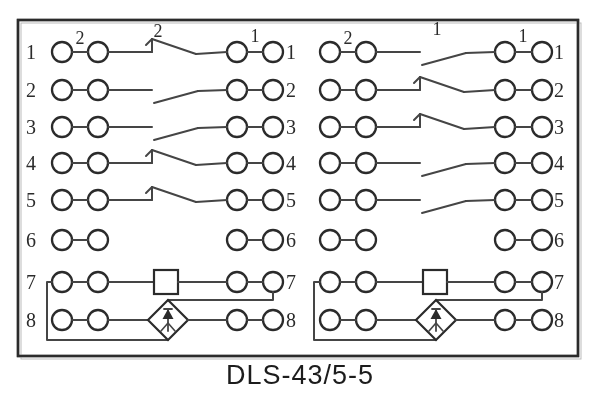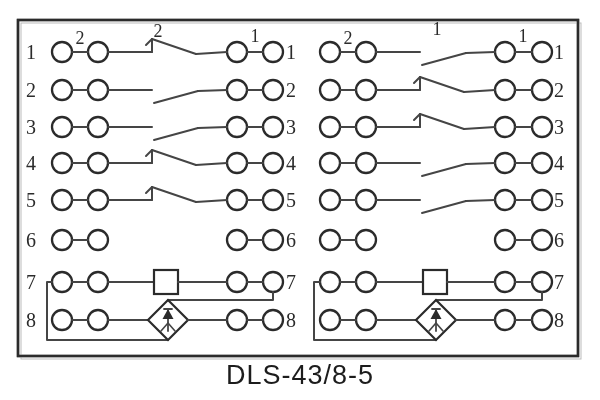--- a/index.html
+++ b/index.html
@@ -204,14 +204,14 @@
       <line x1="436" y1="331" x2="436" y2="311" stroke="#454545" stroke-width="1.8" stroke-linecap="round"></line>
       <polygon points="436,309 430.5,319 441.5,319" fill="#2b2b2b" stroke="none"></polygon>
       <line x1="432" y1="309" x2="440" y2="309" stroke="#454545" stroke-width="1.8" stroke-linecap="round"></line>
       <line x1="436" y1="323" x2="429" y2="331" stroke="#454545" stroke-width="1.6" stroke-linecap="round"></line>
       <line x1="436" y1="323" x2="443" y2="331" stroke="#454545" stroke-width="1.6" stroke-linecap="round"></line>
       <line x1="456" y1="320" x2="495" y2="320" stroke="#454545" stroke-width="2" stroke-linecap="round"></line>
       <text x="348" y="44" fill="#2b2b2b" font-size="18" text-anchor="middle" font-family="&quot;Liberation Serif&quot;, serif">2</text>
       <text x="437" y="35" fill="#2b2b2b" font-size="18" text-anchor="middle" font-family="&quot;Liberation Serif&quot;, serif">1</text>
       <text x="523" y="42" fill="#2b2b2b" font-size="18" text-anchor="middle" font-family="&quot;Liberation Serif&quot;, serif">1</text>
     </svg>
-  <div id="caption">DLS-43/8-5</div>
+  <div id="caption">DLS-43/5-5</div>
 </div>
 
 </body></html>

